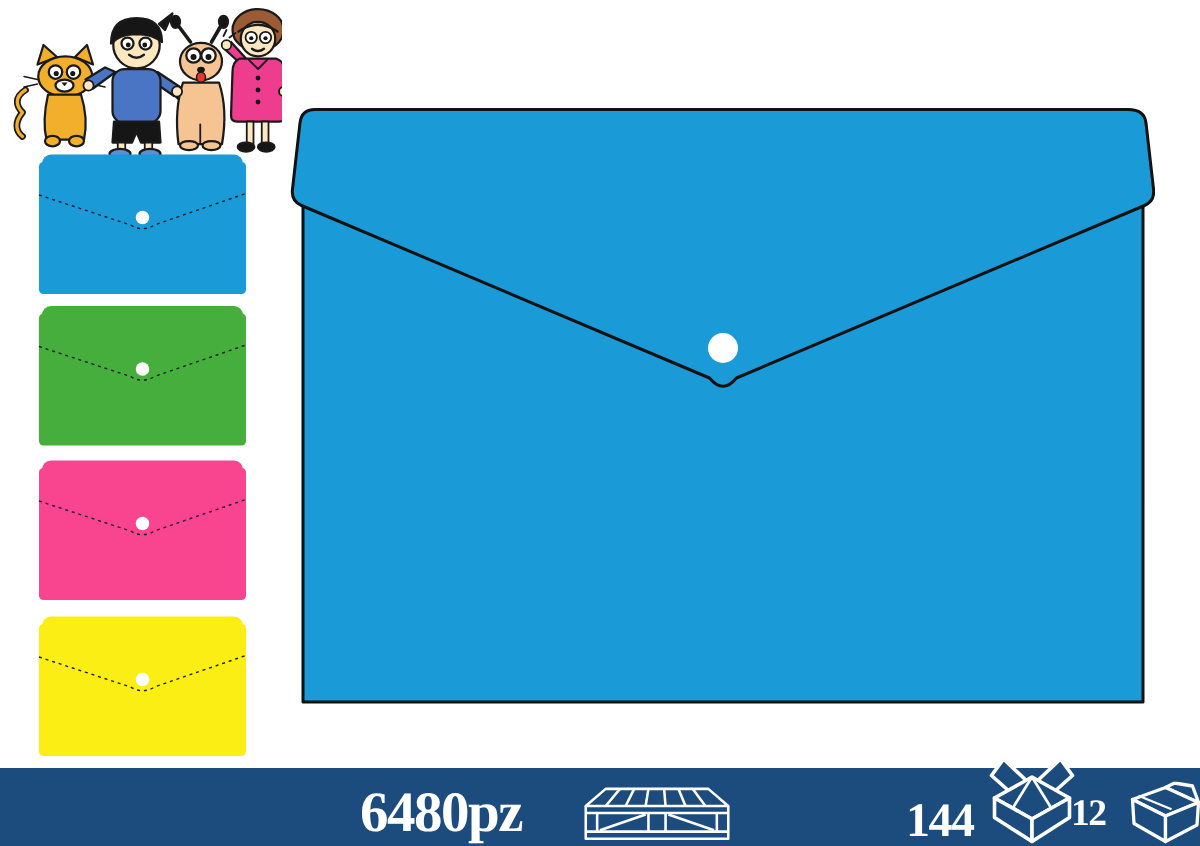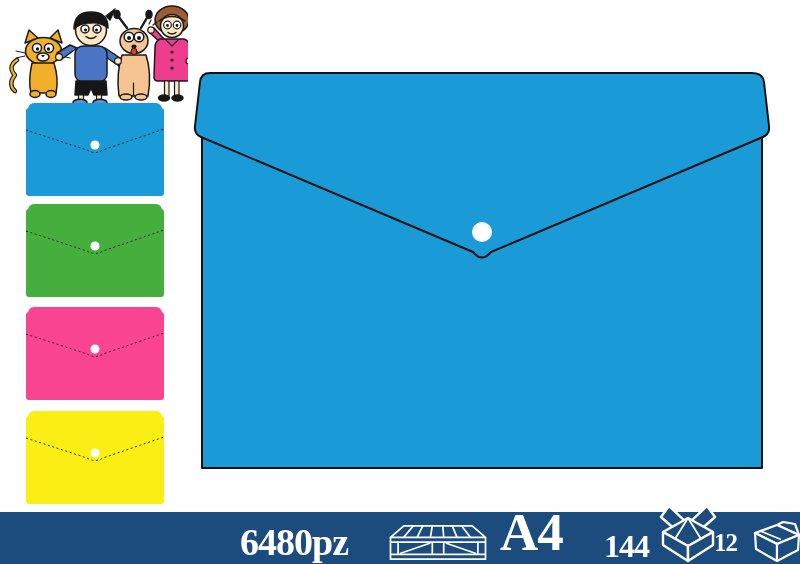--- a/index.html
+++ b/index.html
@@ -170,21 +170,20 @@
     <g fill="none" stroke="#ffffff" stroke-width="1.8" stroke-linejoin="round">
       <path d="M 16,2 L 88,2 L 102,14 L 2,14 Z"></path>
       <path d="M 26,2 L 16,14 M 36,2 L 30,14 M 46,2 L 44,14 M 57,2 L 58,14 M 67,2 L 72,14 M 77,2 L 86,14"></path>
       <path d="M 2,14 L 2,37 L 102,37 L 102,14"></path>
       <path d="M 2,19 L 102,19 M 2,32 L 102,32"></path>
       <path d="M 10,19 L 10,32 M 46,19 L 46,32 M 58,19 L 58,32 M 94,19 L 94,32"></path>
       <path d="M 12,31 L 44,20 M 60,20 L 92,31"></path>
     </g>
   </svg>
 
-  <div class="abs footer-text fmt">A4</div>
 
   <div class="abs footer-text cnt144">144</div>
 
   <svg class="abs" style="left:659px;top:501px" width="58" height="63" viewBox="0 0 58 63">
     <g stroke="#ffffff" stroke-width="2.4" stroke-linejoin="round" fill="#1C4B7D">
       <polygon points="28,22 10,5 2,16 20,32"></polygon>
       <polygon points="30,22 48,5 56,16 38,32"></polygon>
       <polygon points="29,17 54,31 29,45 4,31"></polygon>
       <path d="M 29,17 L 16,38 M 29,17 L 42,38" fill="none" stroke-width="1.8"></path>
       <polygon points="4,31 29,45 29,60 4,44"></polygon>

